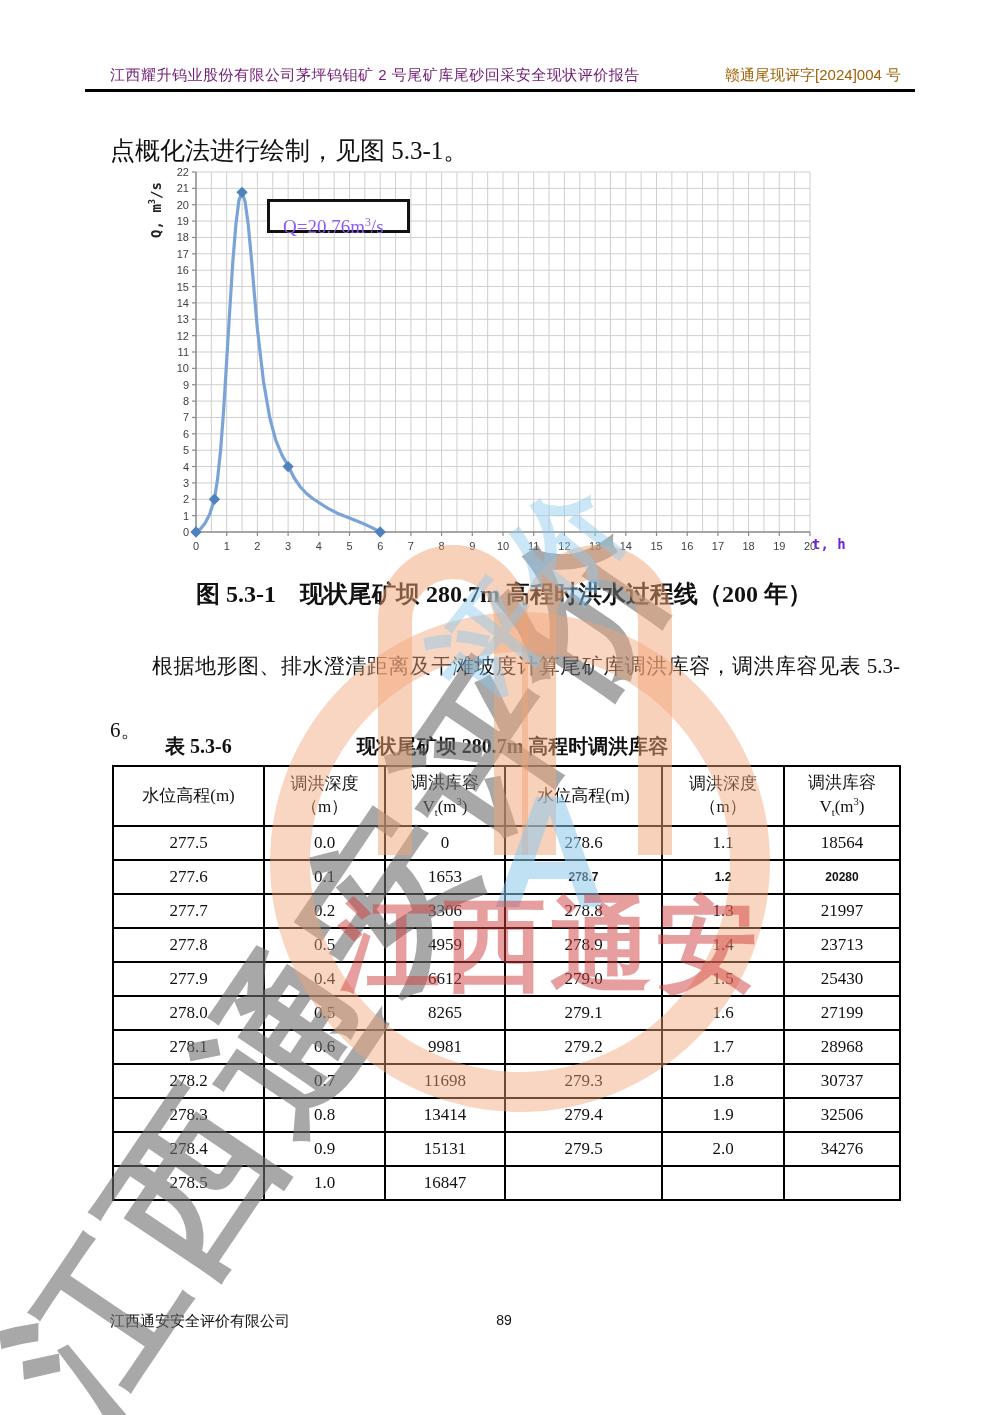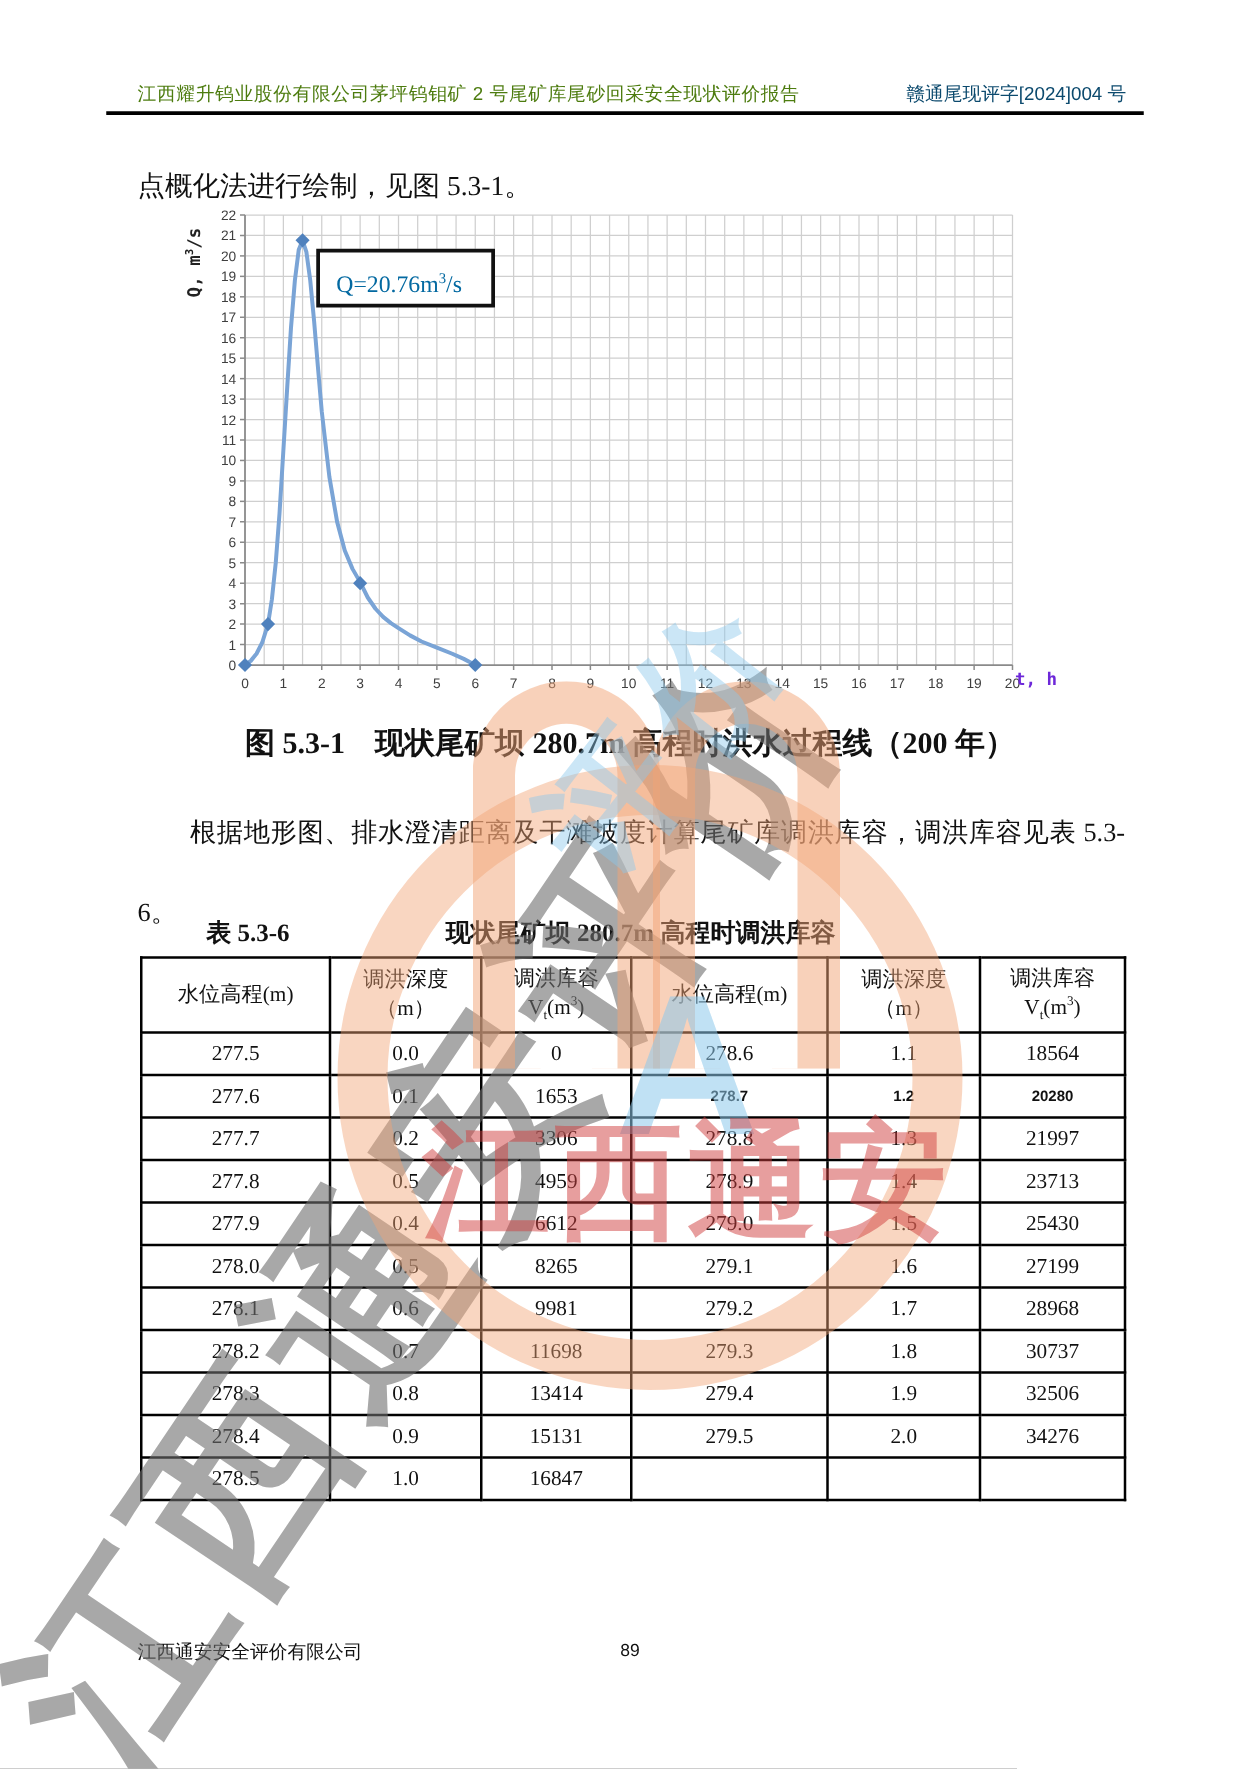--- a/index.html
+++ b/index.html
@@ -3,41 +3,41 @@
 <meta charset="utf-8">
 <style>
   * { margin:0; padding:0; box-sizing:border-box; }
   html,body { background:#888; }
   #page {
     position:relative; width:1001px; height:1415px; margin:0 auto;
     background:#ffffff; overflow:hidden;
     font-family:"Liberation Serif", serif; color:#111;
   }
   
-  #hdr-left  { position:absolute; left:110px; top:66px; font-family:"Liberation Sans",sans-serif; font-size:15px; color:#4d7c0f; letter-spacing:0.5px;}
-  #hdr-right { position:absolute; right:100px; top:66px; font-family:"Liberation Sans",sans-serif; font-size:15px; color:#0c4a6e;}
+  #hdr-left  { position:absolute; left:110px; top:66px; font-family:"Liberation Sans",sans-serif; font-size:15px; color:#701a75; letter-spacing:0.5px;}
+  #hdr-right { position:absolute; right:100px; top:66px; font-family:"Liberation Sans",sans-serif; font-size:15px; color:#a16207;}
   #hdr-rule  { position:absolute; left:85px; top:89px; width:830px; height:3px; background:#000; }
   
-  #intro { position:absolute; left:110px; top:134px; font-size:22px; }
+  #intro { position:absolute; left:110px; top:134px; font-size:25px; }
   
   #chart { position:absolute; left:140px; top:168px; width:740px; height:402px; }
   #chart svg { position:absolute; left:0; top:0; }
   #y-axis-title {
     position:absolute; left:-43px; top:32px; width:120px; height:20px;
     transform:rotate(-90deg); text-align:center;
     font-family:"DejaVu Sans Mono",monospace; font-weight:bold; font-size:14px; color:#222;
   }
   #x-axis-title {
     position:absolute; left:672px; top:368px;
     font-family:"DejaVu Sans Mono",monospace; font-weight:bold; font-size:14px; color:#6d28d9;
   }
   #peak-box {
-    position:absolute; left:113px; top:31px; width:143px; height:47px;
+    position:absolute; left:127px; top:31px; width:143px; height:34px;
     border:3px solid #111; background:#fff; line-height:41px; padding-left:13px;
-    font-size:19px; font-family:"Liberation Serif",serif; color:#0369a1;
+    font-size:19px; font-family:"Liberation Serif",serif; color:#8b5cf6;
   }
   sup { font-size:0.62em; vertical-align:super; }
   sub { font-size:0.62em; vertical-align:sub; }
   
   #fig-caption { position:absolute; left:110px; top:578px; width:788px; text-align:center; font-size:24px; font-weight:bold; }
   #para { position:absolute; left:110px; top:634px; width:790px; font-size:21px; line-height:64px; text-indent:2em; text-align:justify; }
   
   #tbl-title { position:absolute; left:110px; top:733px; width:788px; font-size:20px; font-weight:bold; }
   #tbl-title .lbl { margin-left:55px; }
   #tbl-title .ttl { margin-left:120px; }

